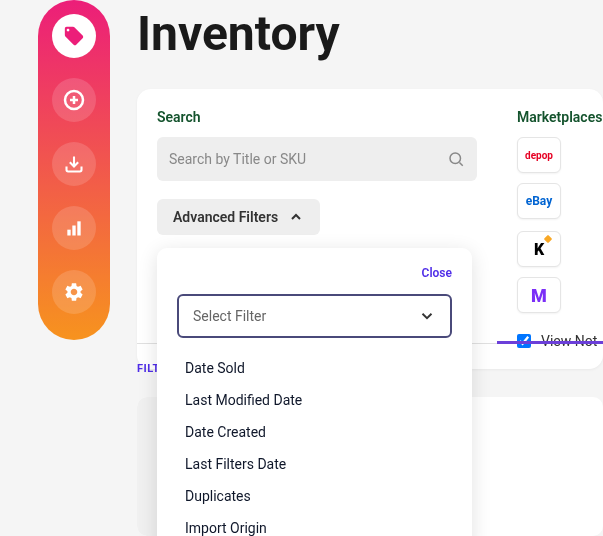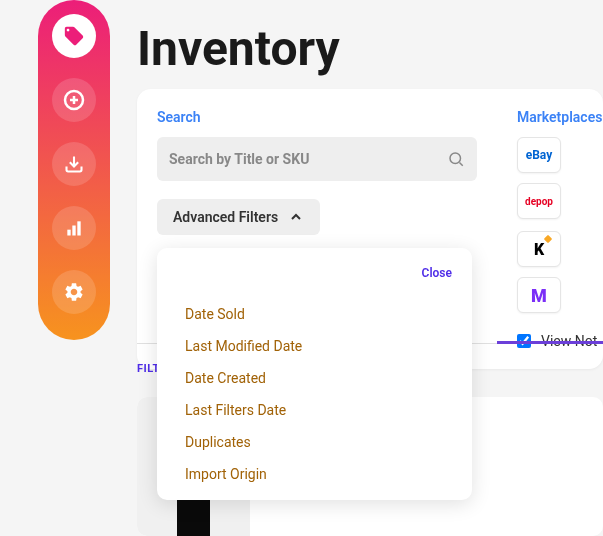--- a/index.html
+++ b/index.html
@@ -41,21 +41,21 @@
       cursor: pointer;
       color: #fff;
     }
     .sidebar-btn.active {
       background: #fff;
       color: #ec1e79;
     }
     .page-title {
       position: absolute;
       left: 137px;
-      top: 20px;
+      top: 5px;
       font-size: 48px;
       font-weight: 700;
       color: #1a1a1a;
     }
     .card {
       position: absolute;
       left: 137px;
       top: 89px;
       right: 0;
       background: #fff;
@@ -66,40 +66,39 @@
     .card-row {
       display: flex;
       gap: 40px;
     }
     .search-section {
       flex: 0 0 320px;
     }
     .section-label {
       font-size: 14px;
       font-weight: 600;
-      color: #3b82f6;
+      color: #14532d;
       margin-bottom: 12px;
     }
     .search-input-wrap {
       position: relative;
       background: #eeeeee;
       border-radius: 6px;
       height: 44px;
       display: flex;
       align-items: center;
       padding: 0 12px;
     }
     .search-input {
       flex: 1;
       border: none;
       background: transparent;
       font-size: 14px;
       color: #14532d;
       outline: none;
-      font-weight: bold;
     }
     .search-input::placeholder {
       color: #888;
     }
     .search-icon {
       color: #888;
     }
     .adv-filters-btn {
       margin-top: 18px;
       display: inline-flex;
@@ -182,21 +181,21 @@
       color: #666;
       cursor: pointer;
       margin-bottom: 10px;
     }
     .filter-options {
       padding: 4px 0 10px 8px;
     }
     .filter-option {
       padding: 8px 0;
       font-size: 14px;
-      color: #a16207;
+      color: #0f172a;
       cursor: pointer;
     }
     .filters-applied {
       position: absolute;
       left: 137px;
       top: 362px;
       font-size: 11px;
       font-weight: 700;
       color: #4f2de8;
       letter-spacing: 0.5px;
@@ -312,22 +311,22 @@
       <div class="adv-filters-btn">
         <span>Advanced Filters</span>
         <svg width="16" height="16" viewBox="0 0 24 24" fill="none" stroke="currentColor" stroke-width="3">
             <polyline points="18 15 12 9 6 15"></polyline>
           </svg>
       </div>
     </div>
     <div class="marketplaces">
       <div class="section-label">Marketplaces</div>
       <div class="mp-grid">
+        <div class="mp-tile" style="color:#e60023">depop</div>
         <div class="mp-tile" style="color:#0064d2;font-size:12px">eBay</div>
-        <div class="mp-tile" style="color:#e60023">depop</div>
       </div>
       <div class="mp-grid mp-row2">
         <div class="mp-tile" style="font-size:16px;position:relative">
           <span style="color:#000;font-weight:900">K</span>
           <span style="position:absolute;top:4px;right:9px;width:6px;height:6px;background:#f9a825;border-radius:1px;transform:rotate(45deg)"></span>
         </div>
         <div class="mp-tile" style="color:#7b2ff7;font-size:18px;font-weight:900">M</div>
       </div>
       <div class="view-not">
         <input type="checkbox" checked="" style="">
@@ -345,20 +344,26 @@
 <div class="product-card">
   <div class="product-img"></div>
   <div class="product-info">
     <div class="product-title">tone Tassel Dress</div>
     <div class="product-qty">uantity: 1</div>
   </div>
 </div>
 
 <div class="filter-dropdown">
   <div class="close-link">Close</div>
+  <div class="select-filter">
+    <span>Select Filter</span>
+    <svg width="18" height="18" viewBox="0 0 24 24" fill="none" stroke="#333" stroke-width="2.5">
+        <polyline points="6 9 12 15 18 9"></polyline>
+      </svg>
+  </div>
   <div class="filter-options">
     <div class="filter-option">Date Sold</div>
     <div class="filter-option">Last Modified Date</div>
     <div class="filter-option">Date Created</div>
     <div class="filter-option">Last Filters Date</div>
     <div class="filter-option">Duplicates</div>
     <div class="filter-option">Import Origin</div>
   </div>
 </div>
 

